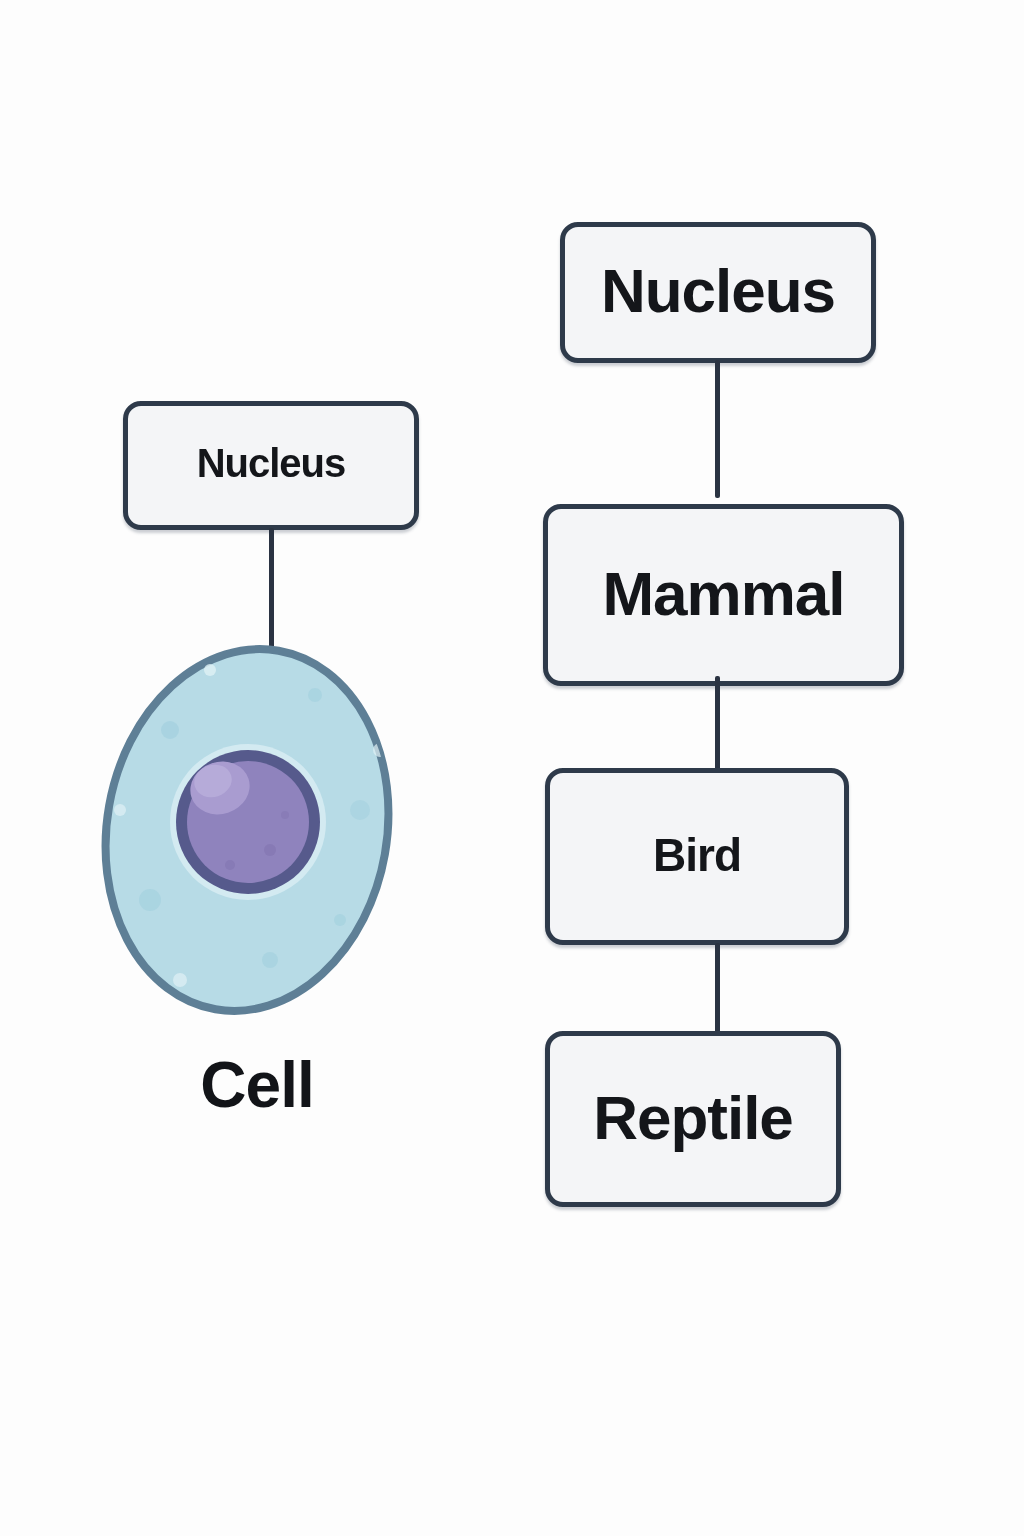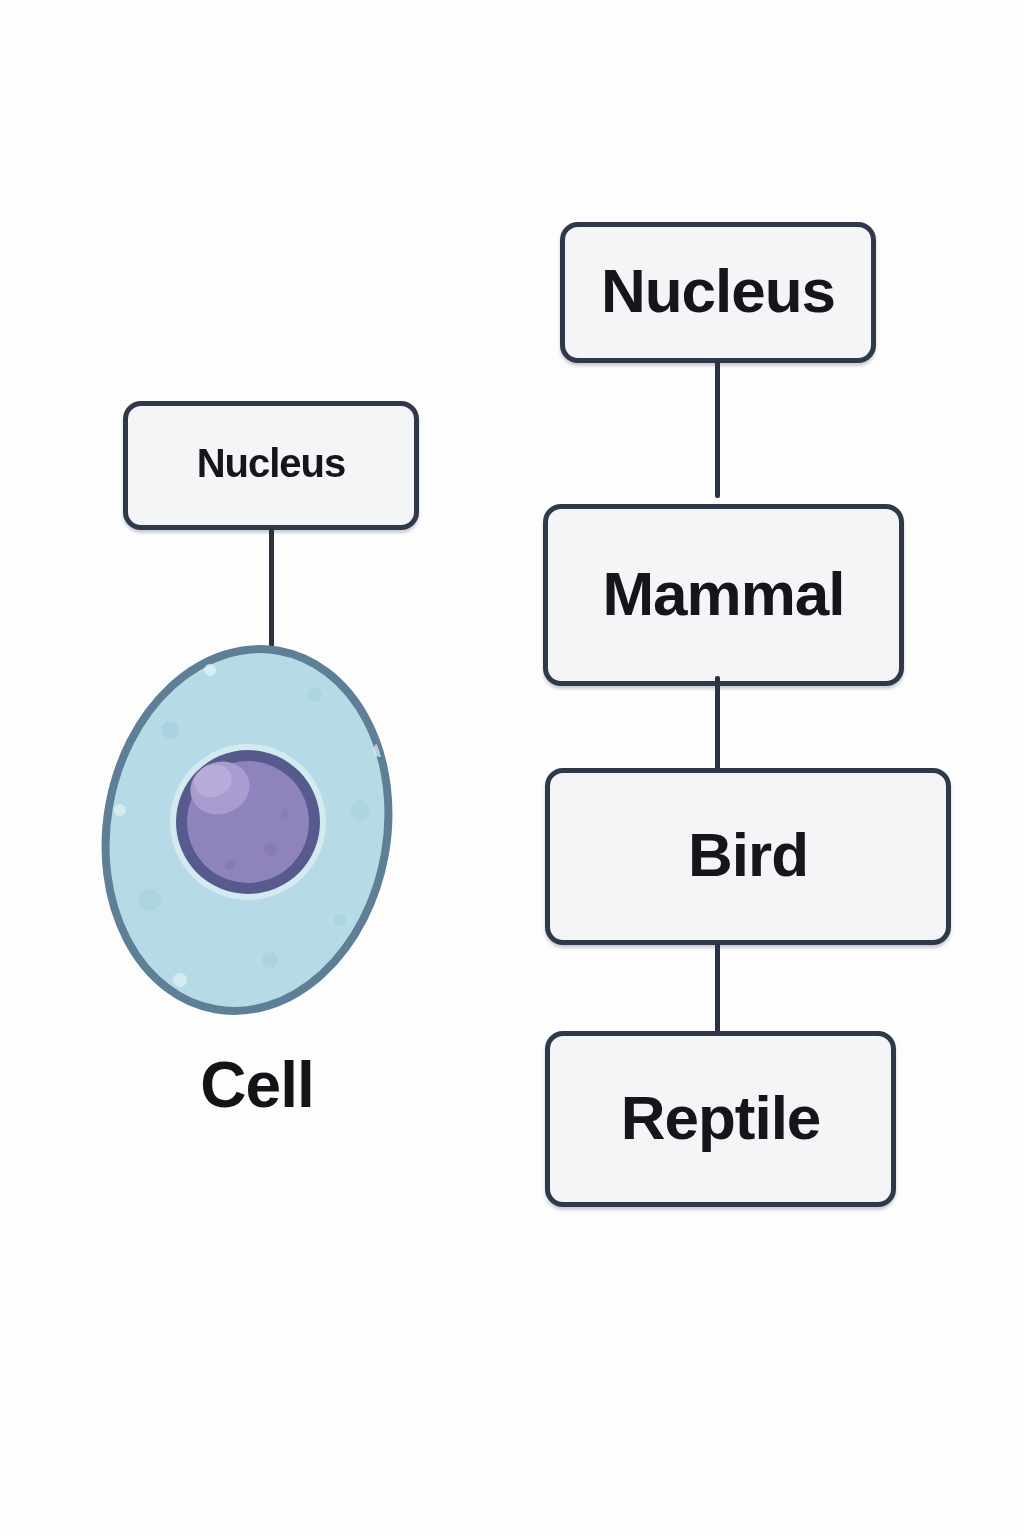--- a/index.html
+++ b/index.html
@@ -30,22 +30,22 @@
     font-weight: bold;
     letter-spacing: -1px;
     white-space: nowrap;
   }
   .node .lbl { transform: translateY(-2px); }
   
   .nucleus-box { left: 123px; top: 401px; width: 296px; height: 129px; font-size: 40px; }
   
   .animal-box  { left: 560px; top: 222px;  width: 316px; height: 141px; font-size: 62px; }
   .mammal-box  { left: 543px; top: 496px;  width: 361px; height: 182px; font-size: 62px; margin-top: 8px; }
-  .bird-box    { left: 545px; top: 768px;  width: 406px; height: 177px; font-size: 62px; }
-  .reptile-box { left: 545px; top: 1031px; width: 351px; height: 176px; font-size: 62px; }
+  .bird-box    { left: 545px; top: 768px;  width: 304px; height: 177px; font-size: 46px; }
+  .reptile-box { left: 545px; top: 1031px; width: 296px; height: 176px; font-size: 62px; }
   
   .connector {
     position: absolute;
     width: 5px;
     background: #2a3342;
     border-radius: 2px;
   }
   .conn-nucleus { left: 269px; top: 528px; height: 122px; }
   .conn-a-m     { left: 715px; top: 360px; height: 138px; }
   .conn-m-b     { left: 715px; top: 676px; height: 94px;  }

